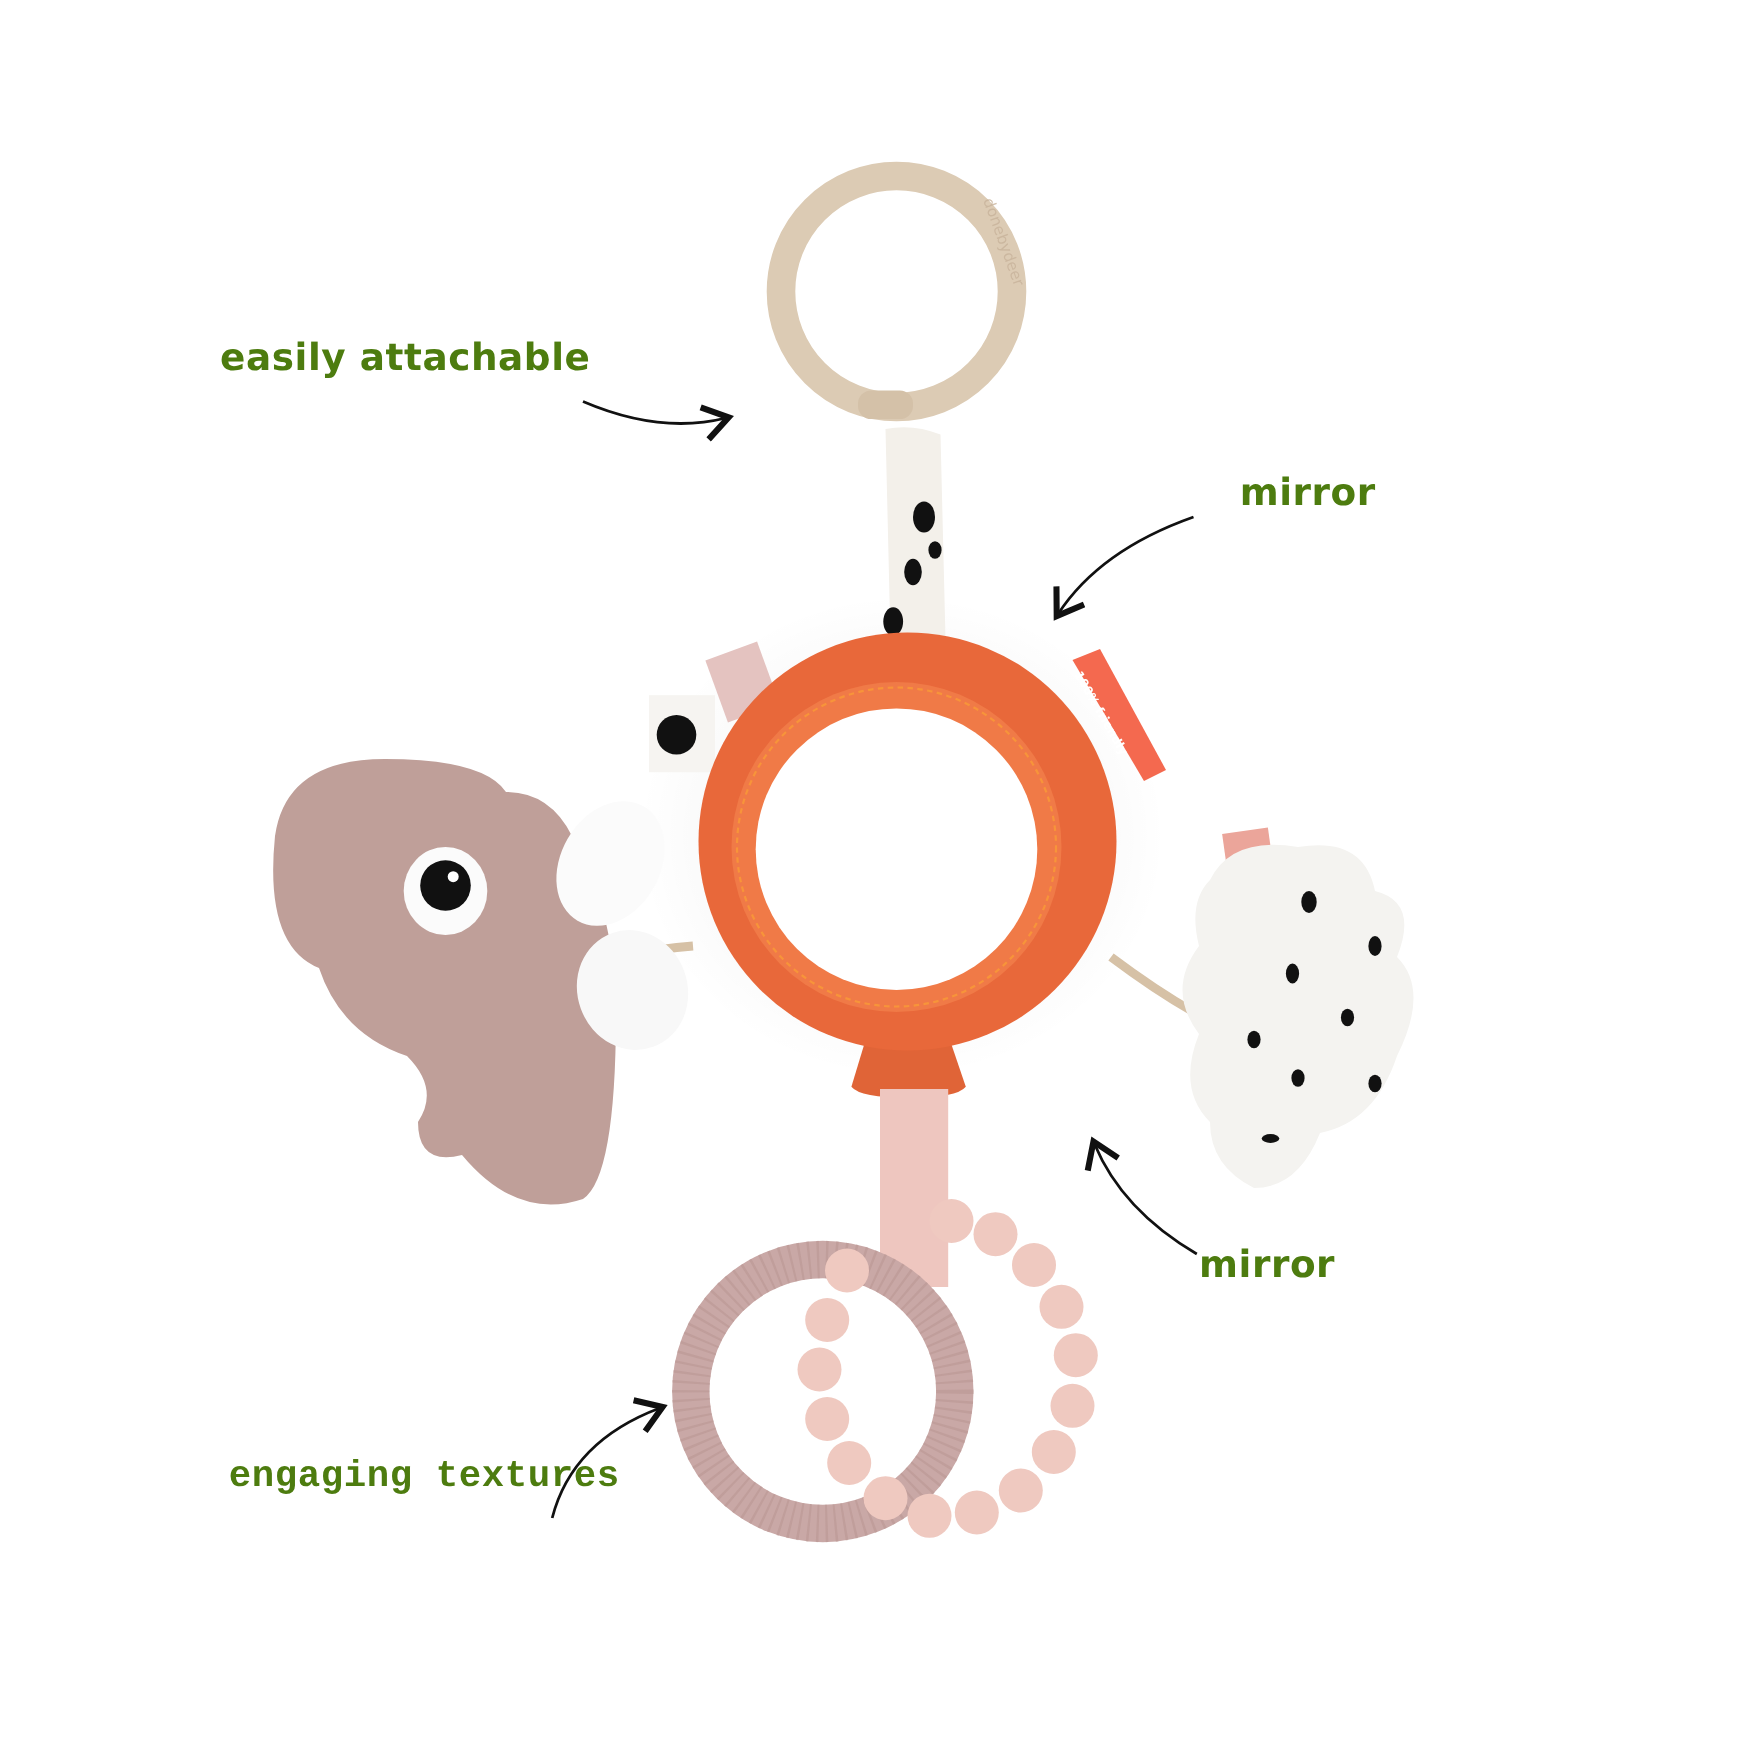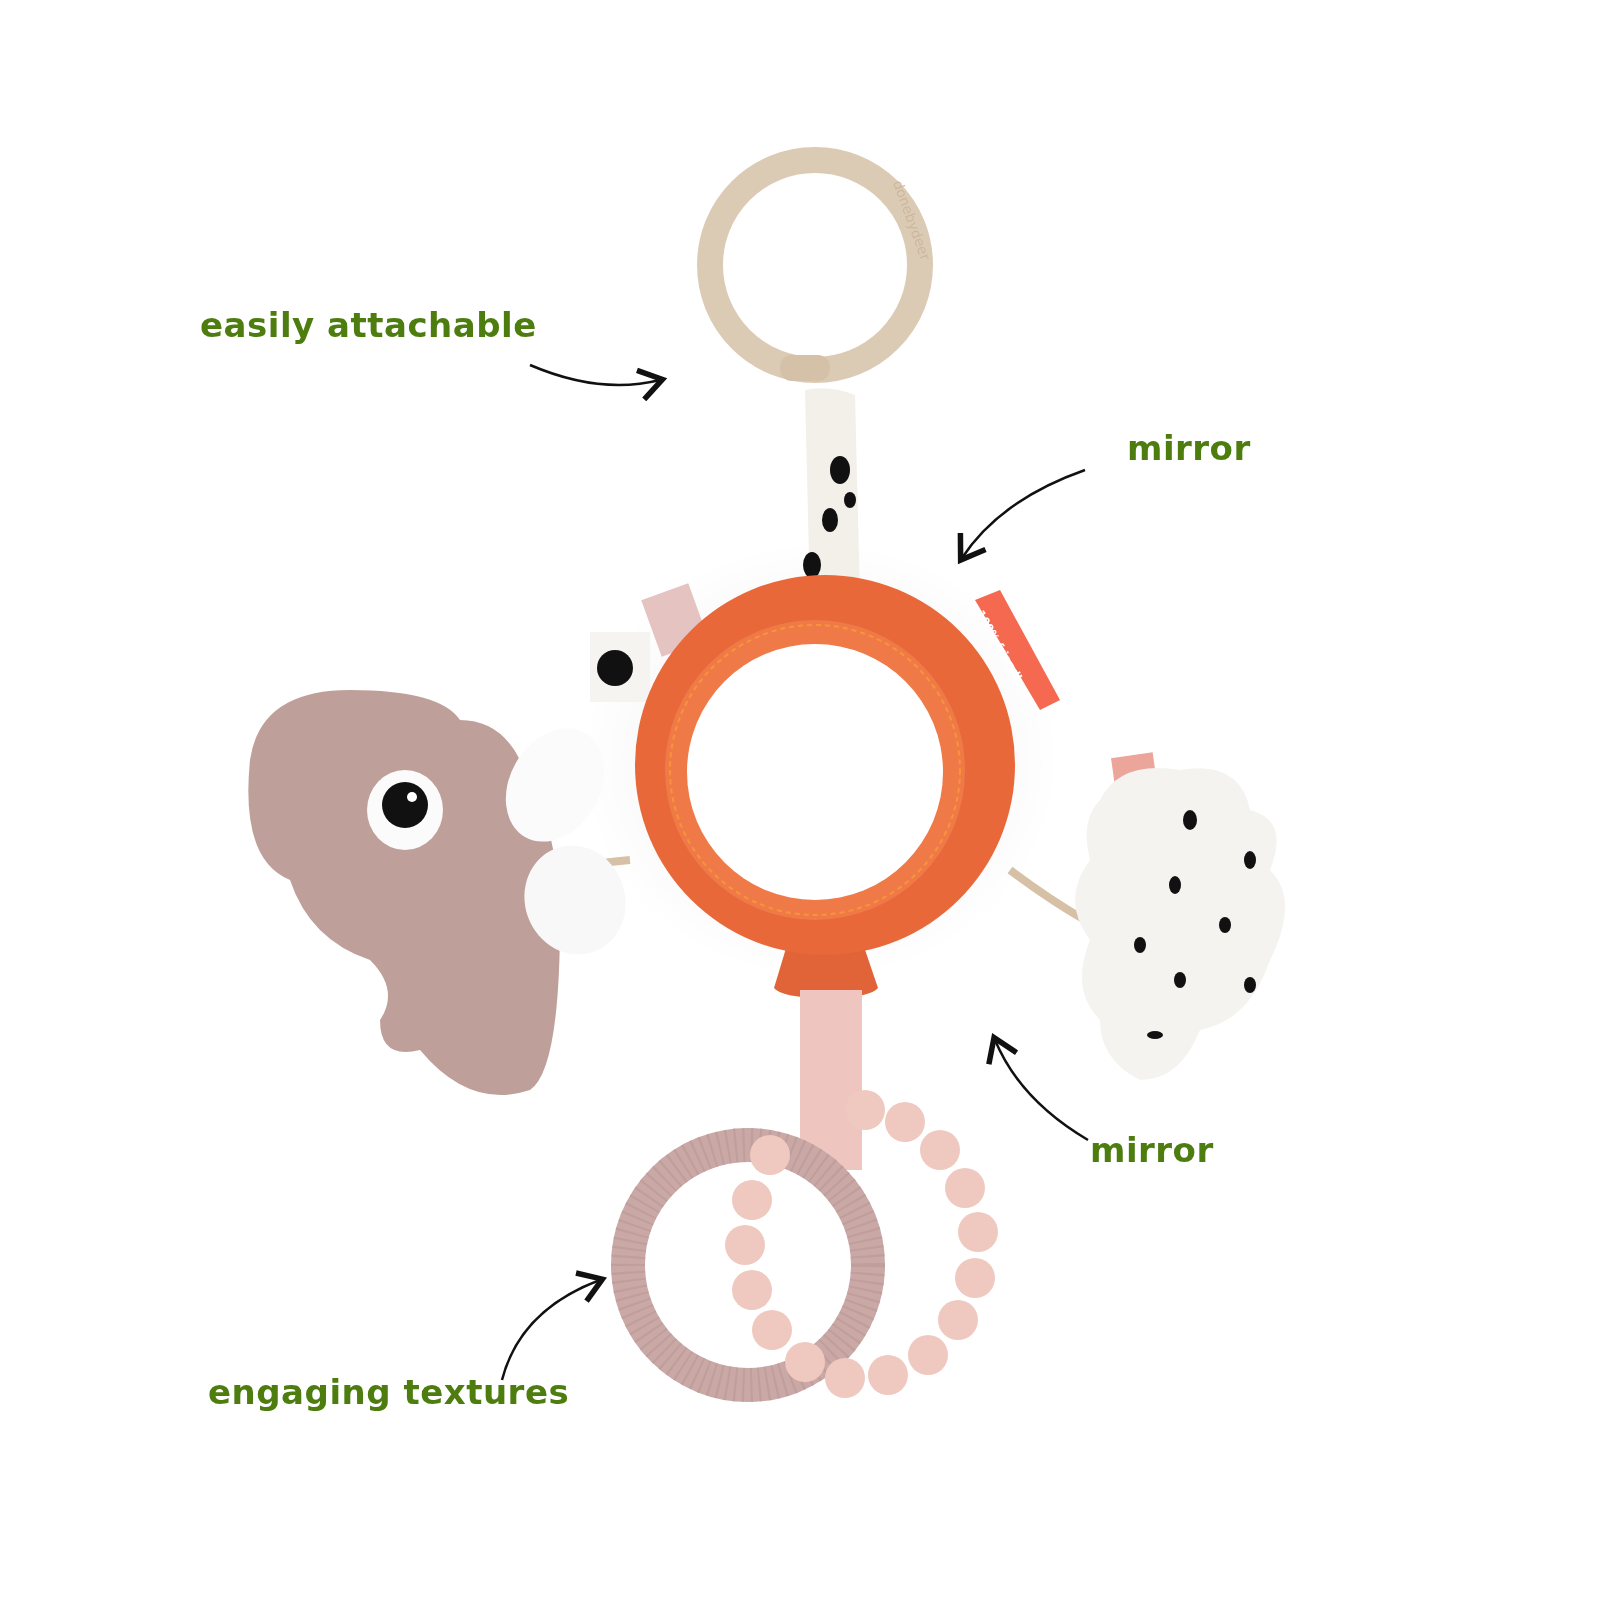--- a/index.html
+++ b/index.html
@@ -116,15 +116,15 @@
     <path d="M 1088 1140 Q 1020 1100 995 1040" fill="none" stroke="#111" stroke-width="2.5" marker-end="url(#arrowhead)"></path>
     <path d="M 502 1380 Q 520 1310 600 1280" fill="none" stroke="#111" stroke-width="2.5" marker-end="url(#arrowhead)"></path>
   </svg>
 
   <div class="tag-text" style="left:985px; top:608px; transform: rotate(60deg);">100% friendly</div>
   <div class="brand-text" style="left:905px; top:178px; transform: rotate(70deg);">donebydeer</div>
 
   <div class="label" style="left:200px; top:305px;">easily attachable</div>
   <div class="label" style="left:1098px; top:428px;margin-left:29px;">mirror</div>
   <div class="label" style="left:1090px; top:1130px;">mirror</div>
-  <div class="label" style="left:208px; top:1372px;">engaging textures</div>
+  <div class="label" style="left:208px; top:1324px;font-family:Liberation Mono, monospace;">engaging textures</div>
 
 </div>
 
 </body></html>

